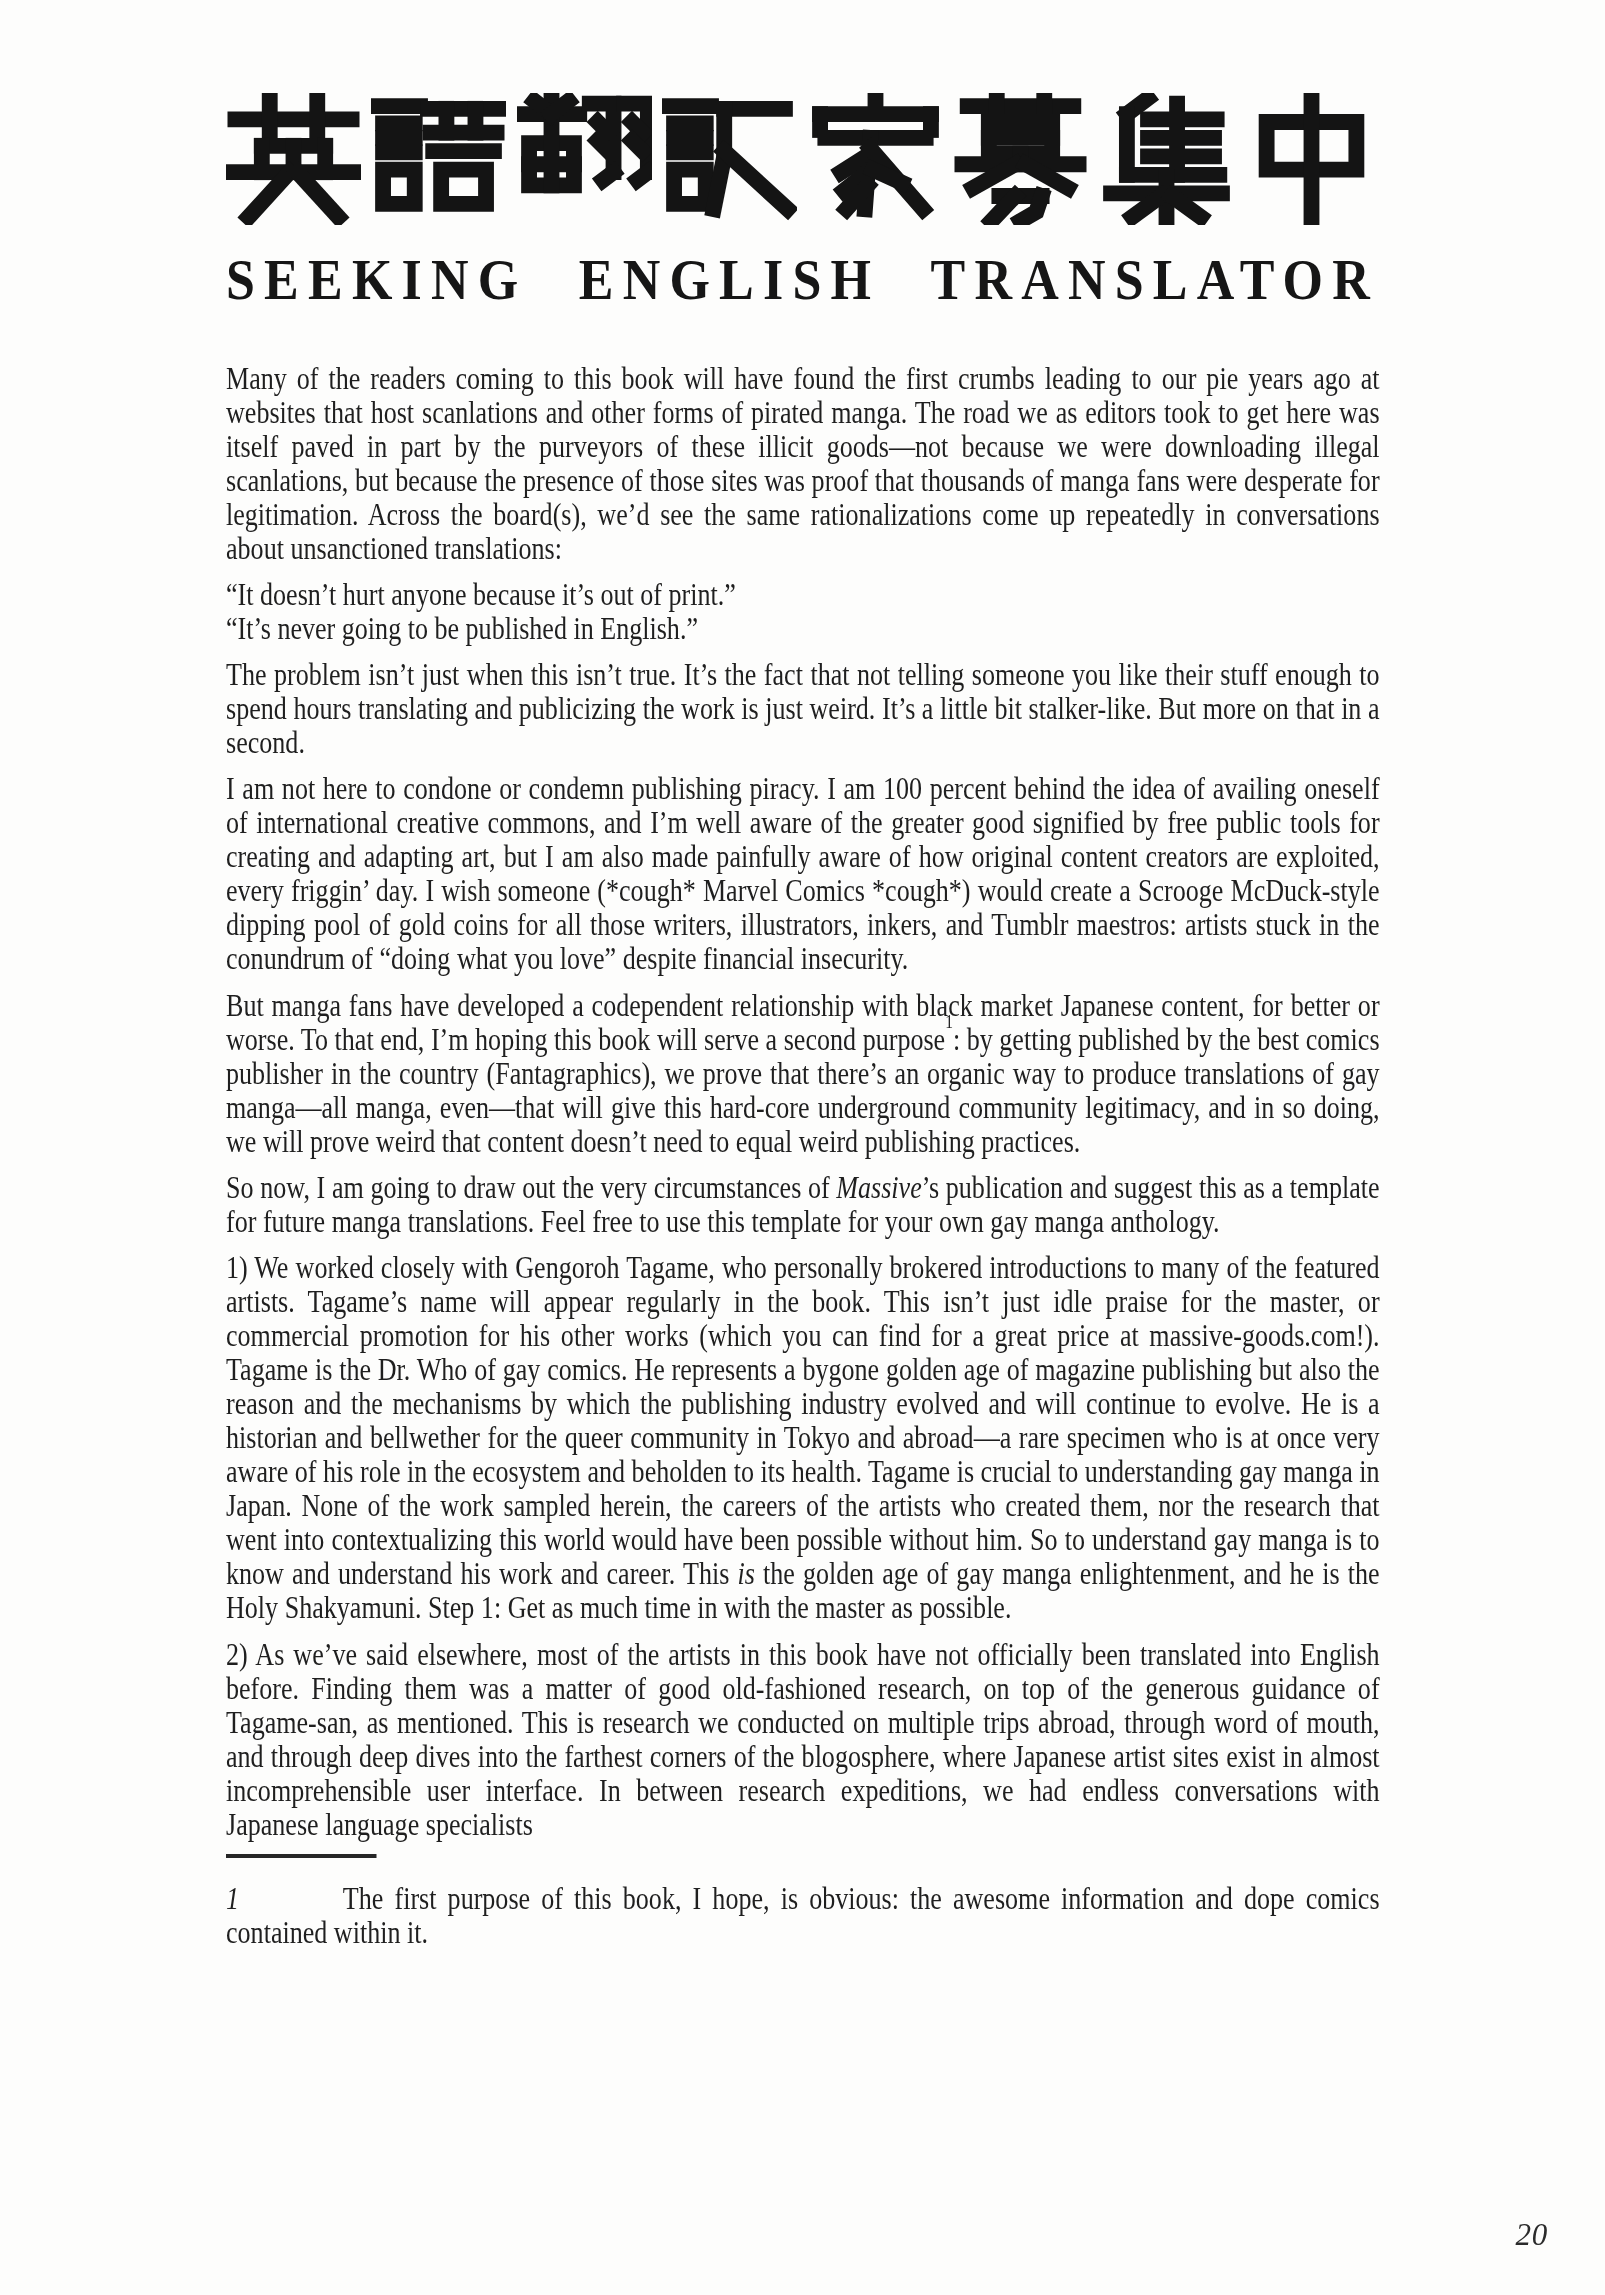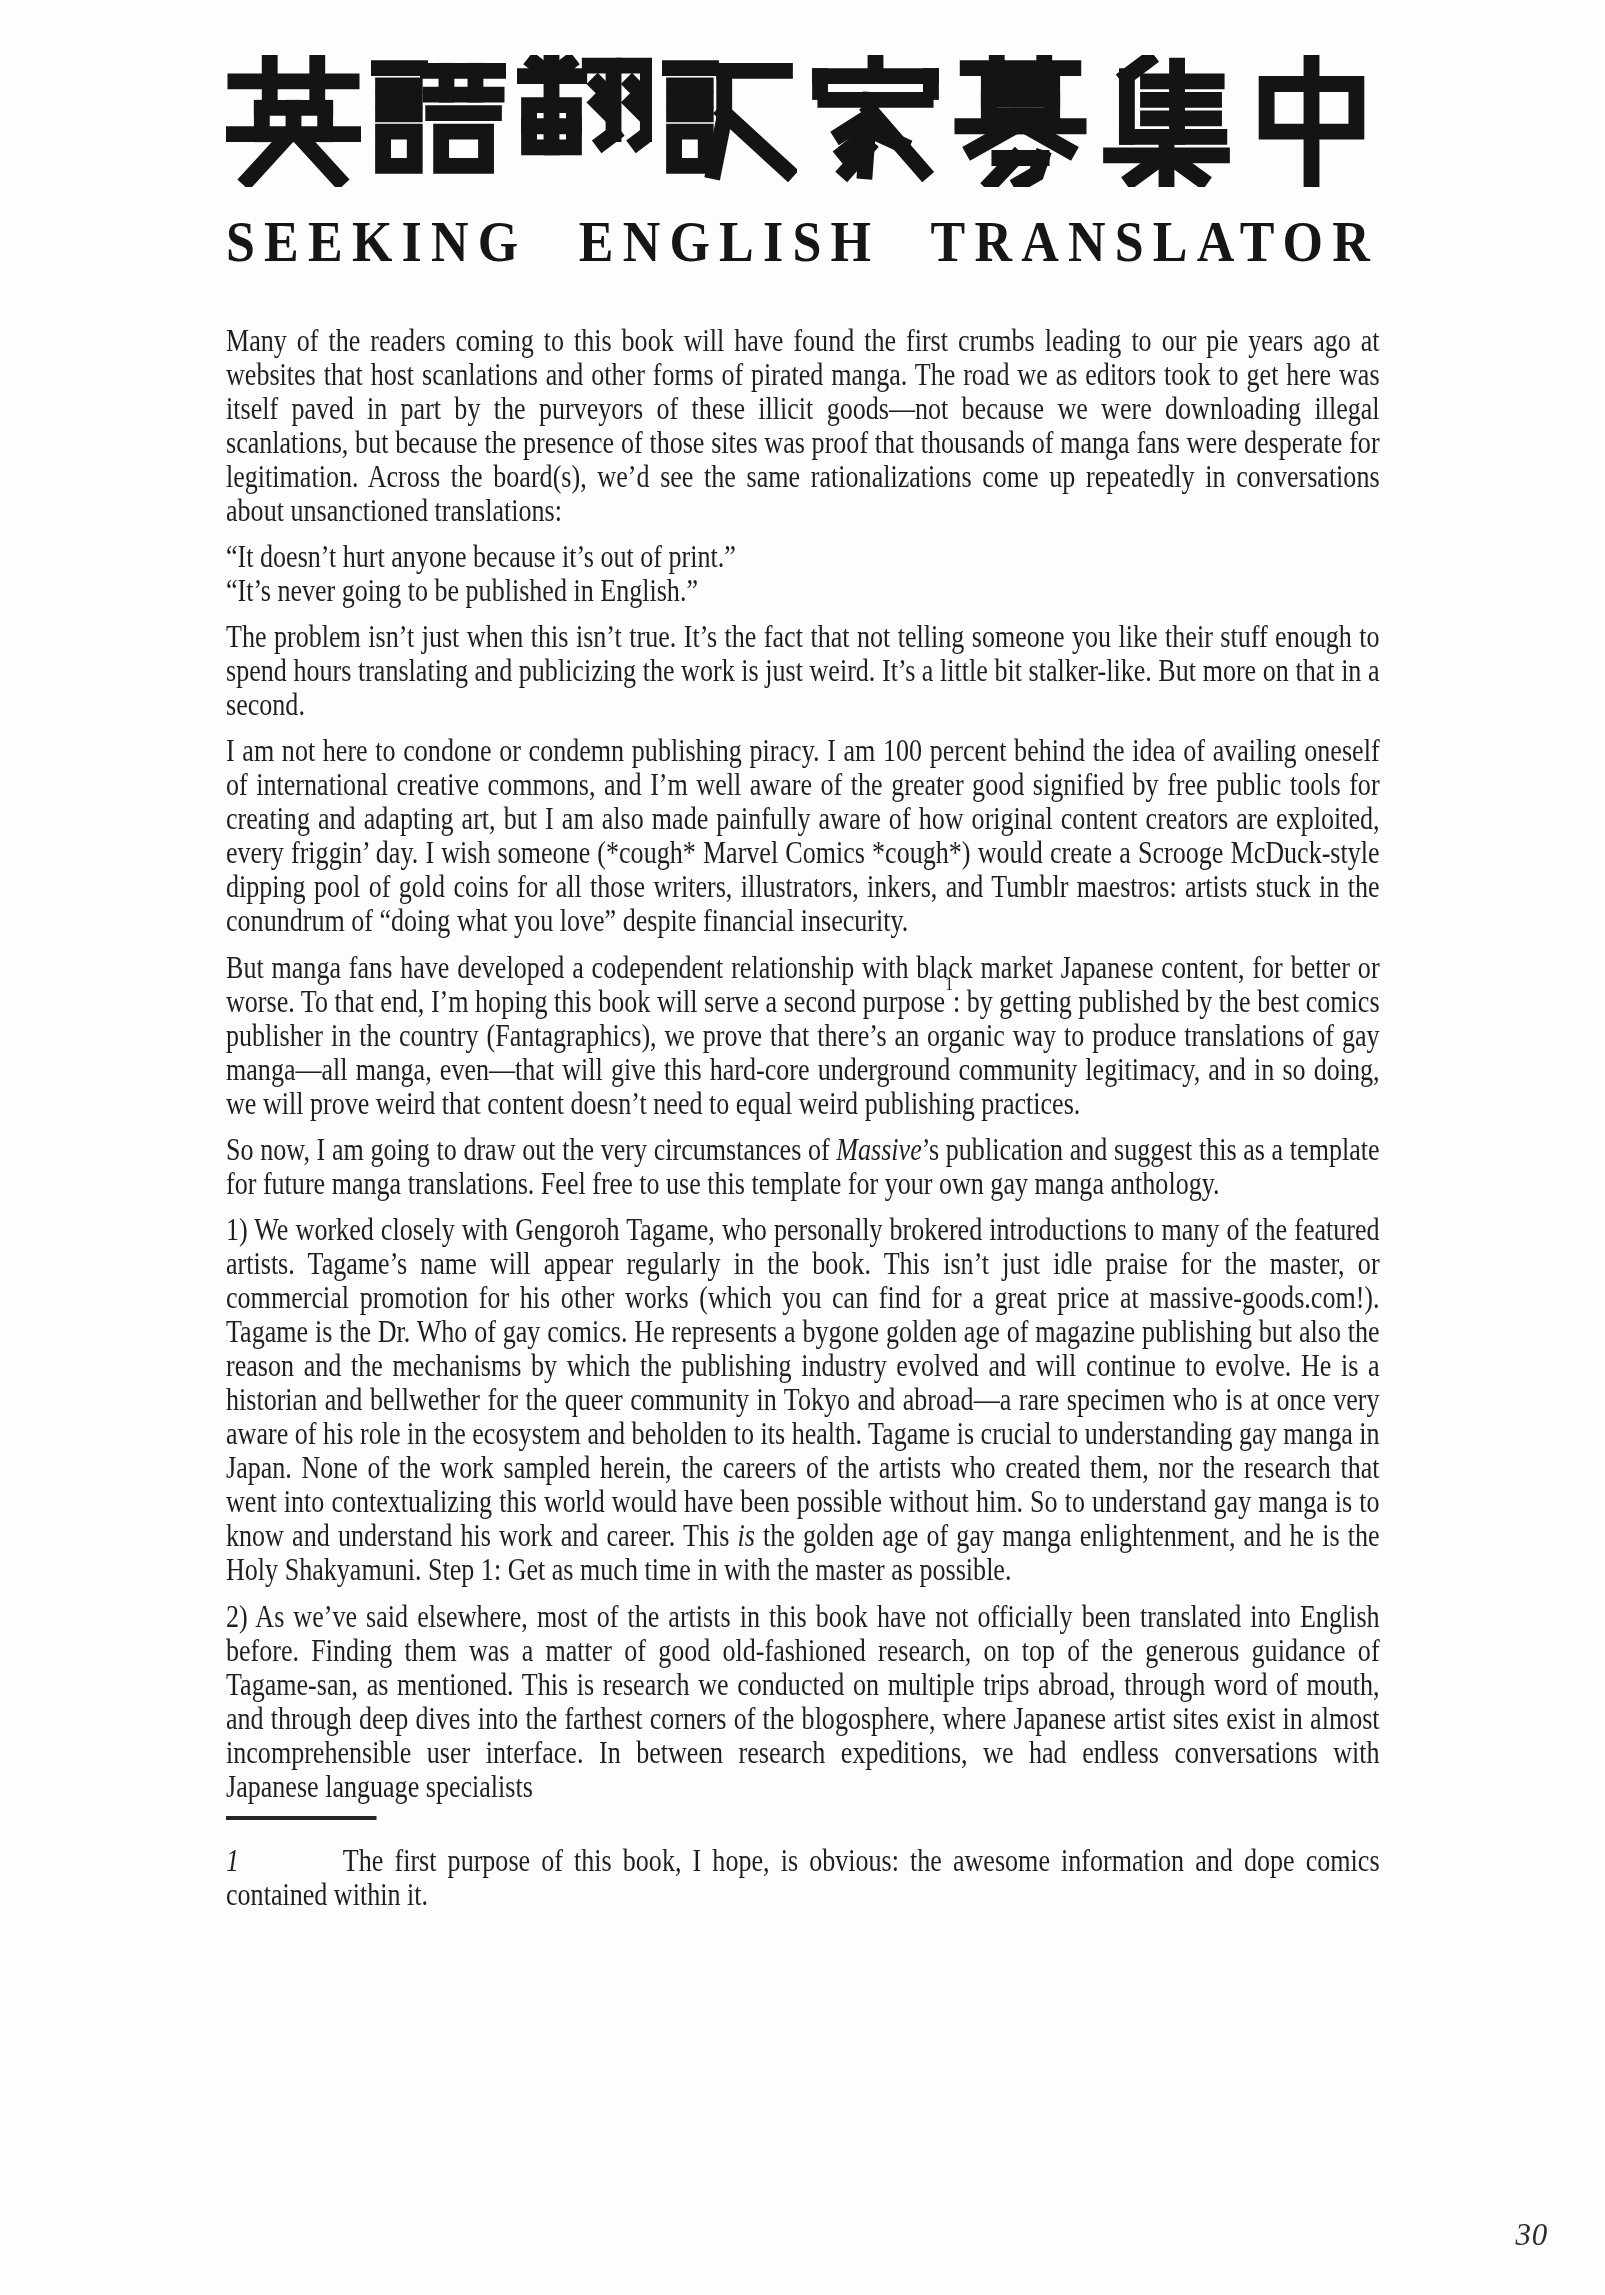--- a/index.html
+++ b/index.html
@@ -6,21 +6,21 @@
   :root { --accent: #ce2f36; --ink: #1f1f1f; }
   html,body { margin:0; padding:0; background:#ffffff; }
   body {
     width:1606px; height:2295px; position:relative; overflow:hidden;
     font-family:"Liberation Serif", serif; color:var(--ink);
     background:#fdfdfc;
   }
   .content { position:absolute; left:226px; top:0; width:1153px; }
 
   
-  .title-block { padding-top:55px; }
+  .title-block { padding-top:93px; }
   .kanji-row { display:flex; justify-content:space-between; width:1153px; height:132px; }
   .kanji-row svg { width:135px; height:132px; display:block; }
   .kanji-row path { stroke:#141414; stroke-width:12; fill:none; stroke-linecap:square; stroke-linejoin:miter; }
 
   .eng-title {
     margin-top:21.5px; width:1153px;
     font-weight:700; font-size:52px; line-height:61px; letter-spacing:9.2px;
     color:#161616; text-align:justify; text-align-last:justify;
     transform:scaleY(1.08); transform-origin:50% 0;
     white-space:nowrap;
@@ -177,14 +177,14 @@
 
   <div class="scaled" style="margin-top:0">
     <div class="fn-rule"></div>
     <p class="footnote">
       <span class="fn-marker">1</span><span>The first purpose of this book, I hope, is obvious: the awesome information and dope comics contained within it.</span>
     </p>
   </div>
 
 </div>
 
-<div class="page-number">30</div>
+<div class="page-number">20</div>
 
 
 </body></html>

